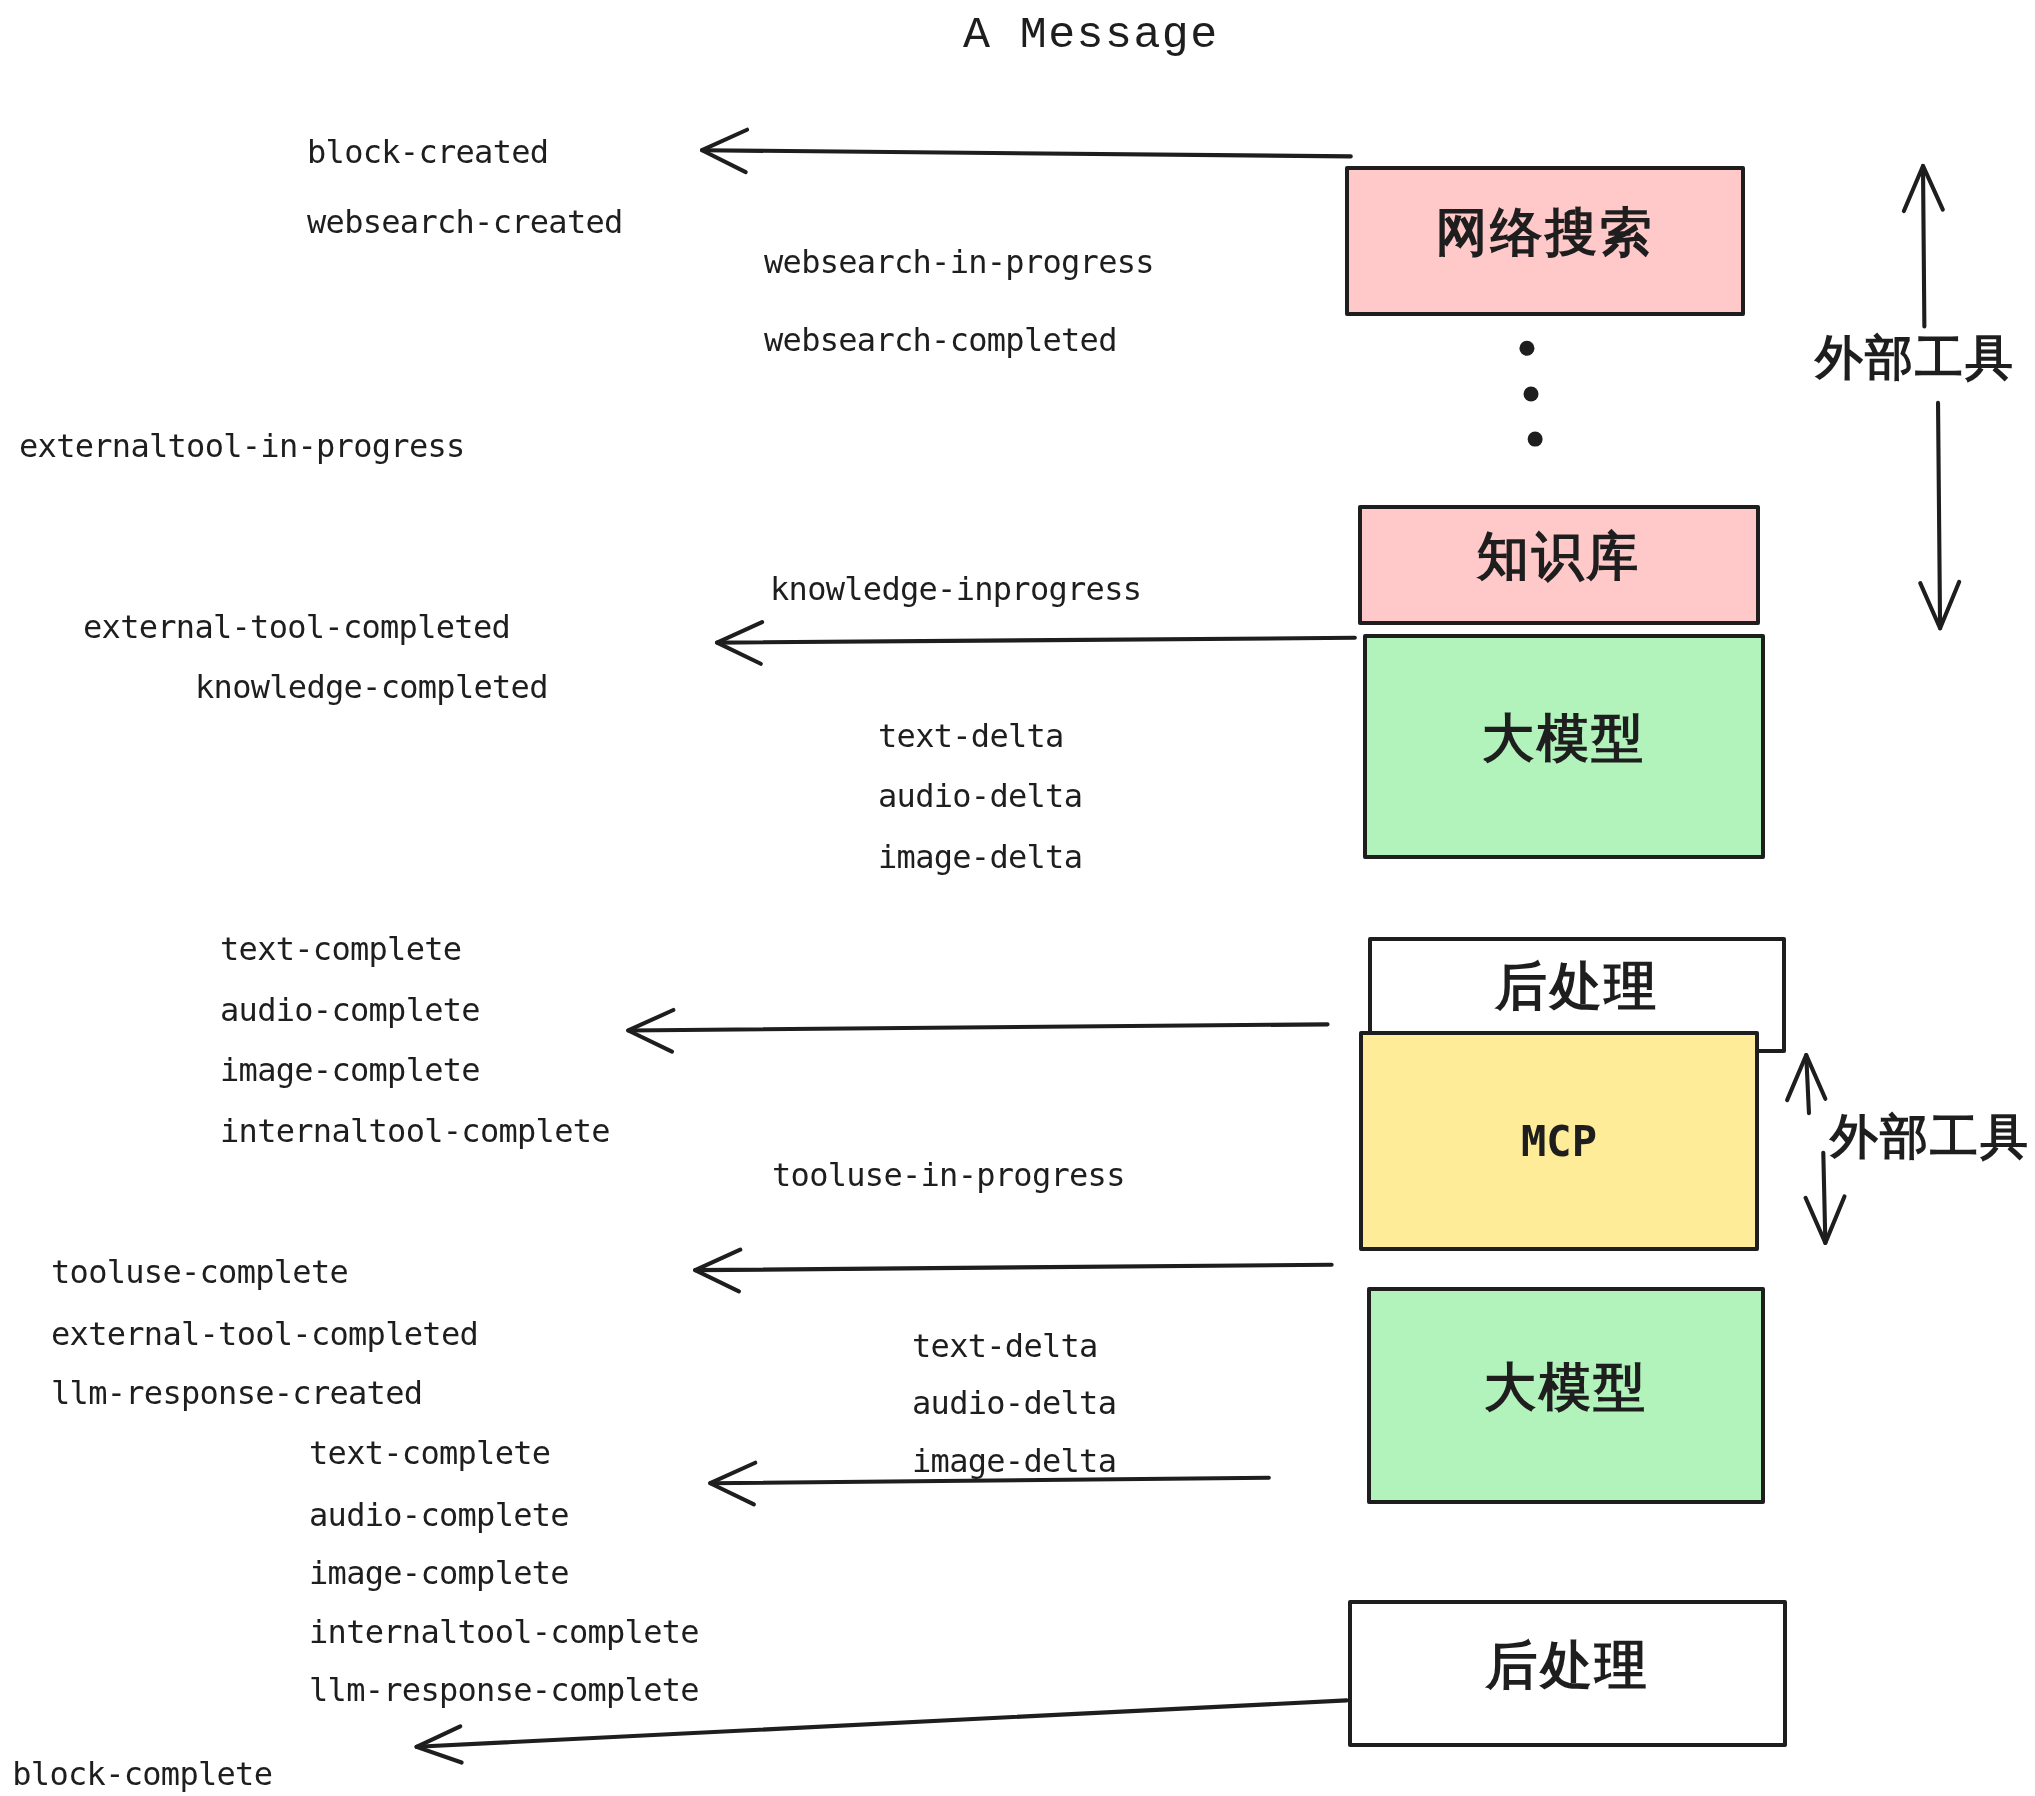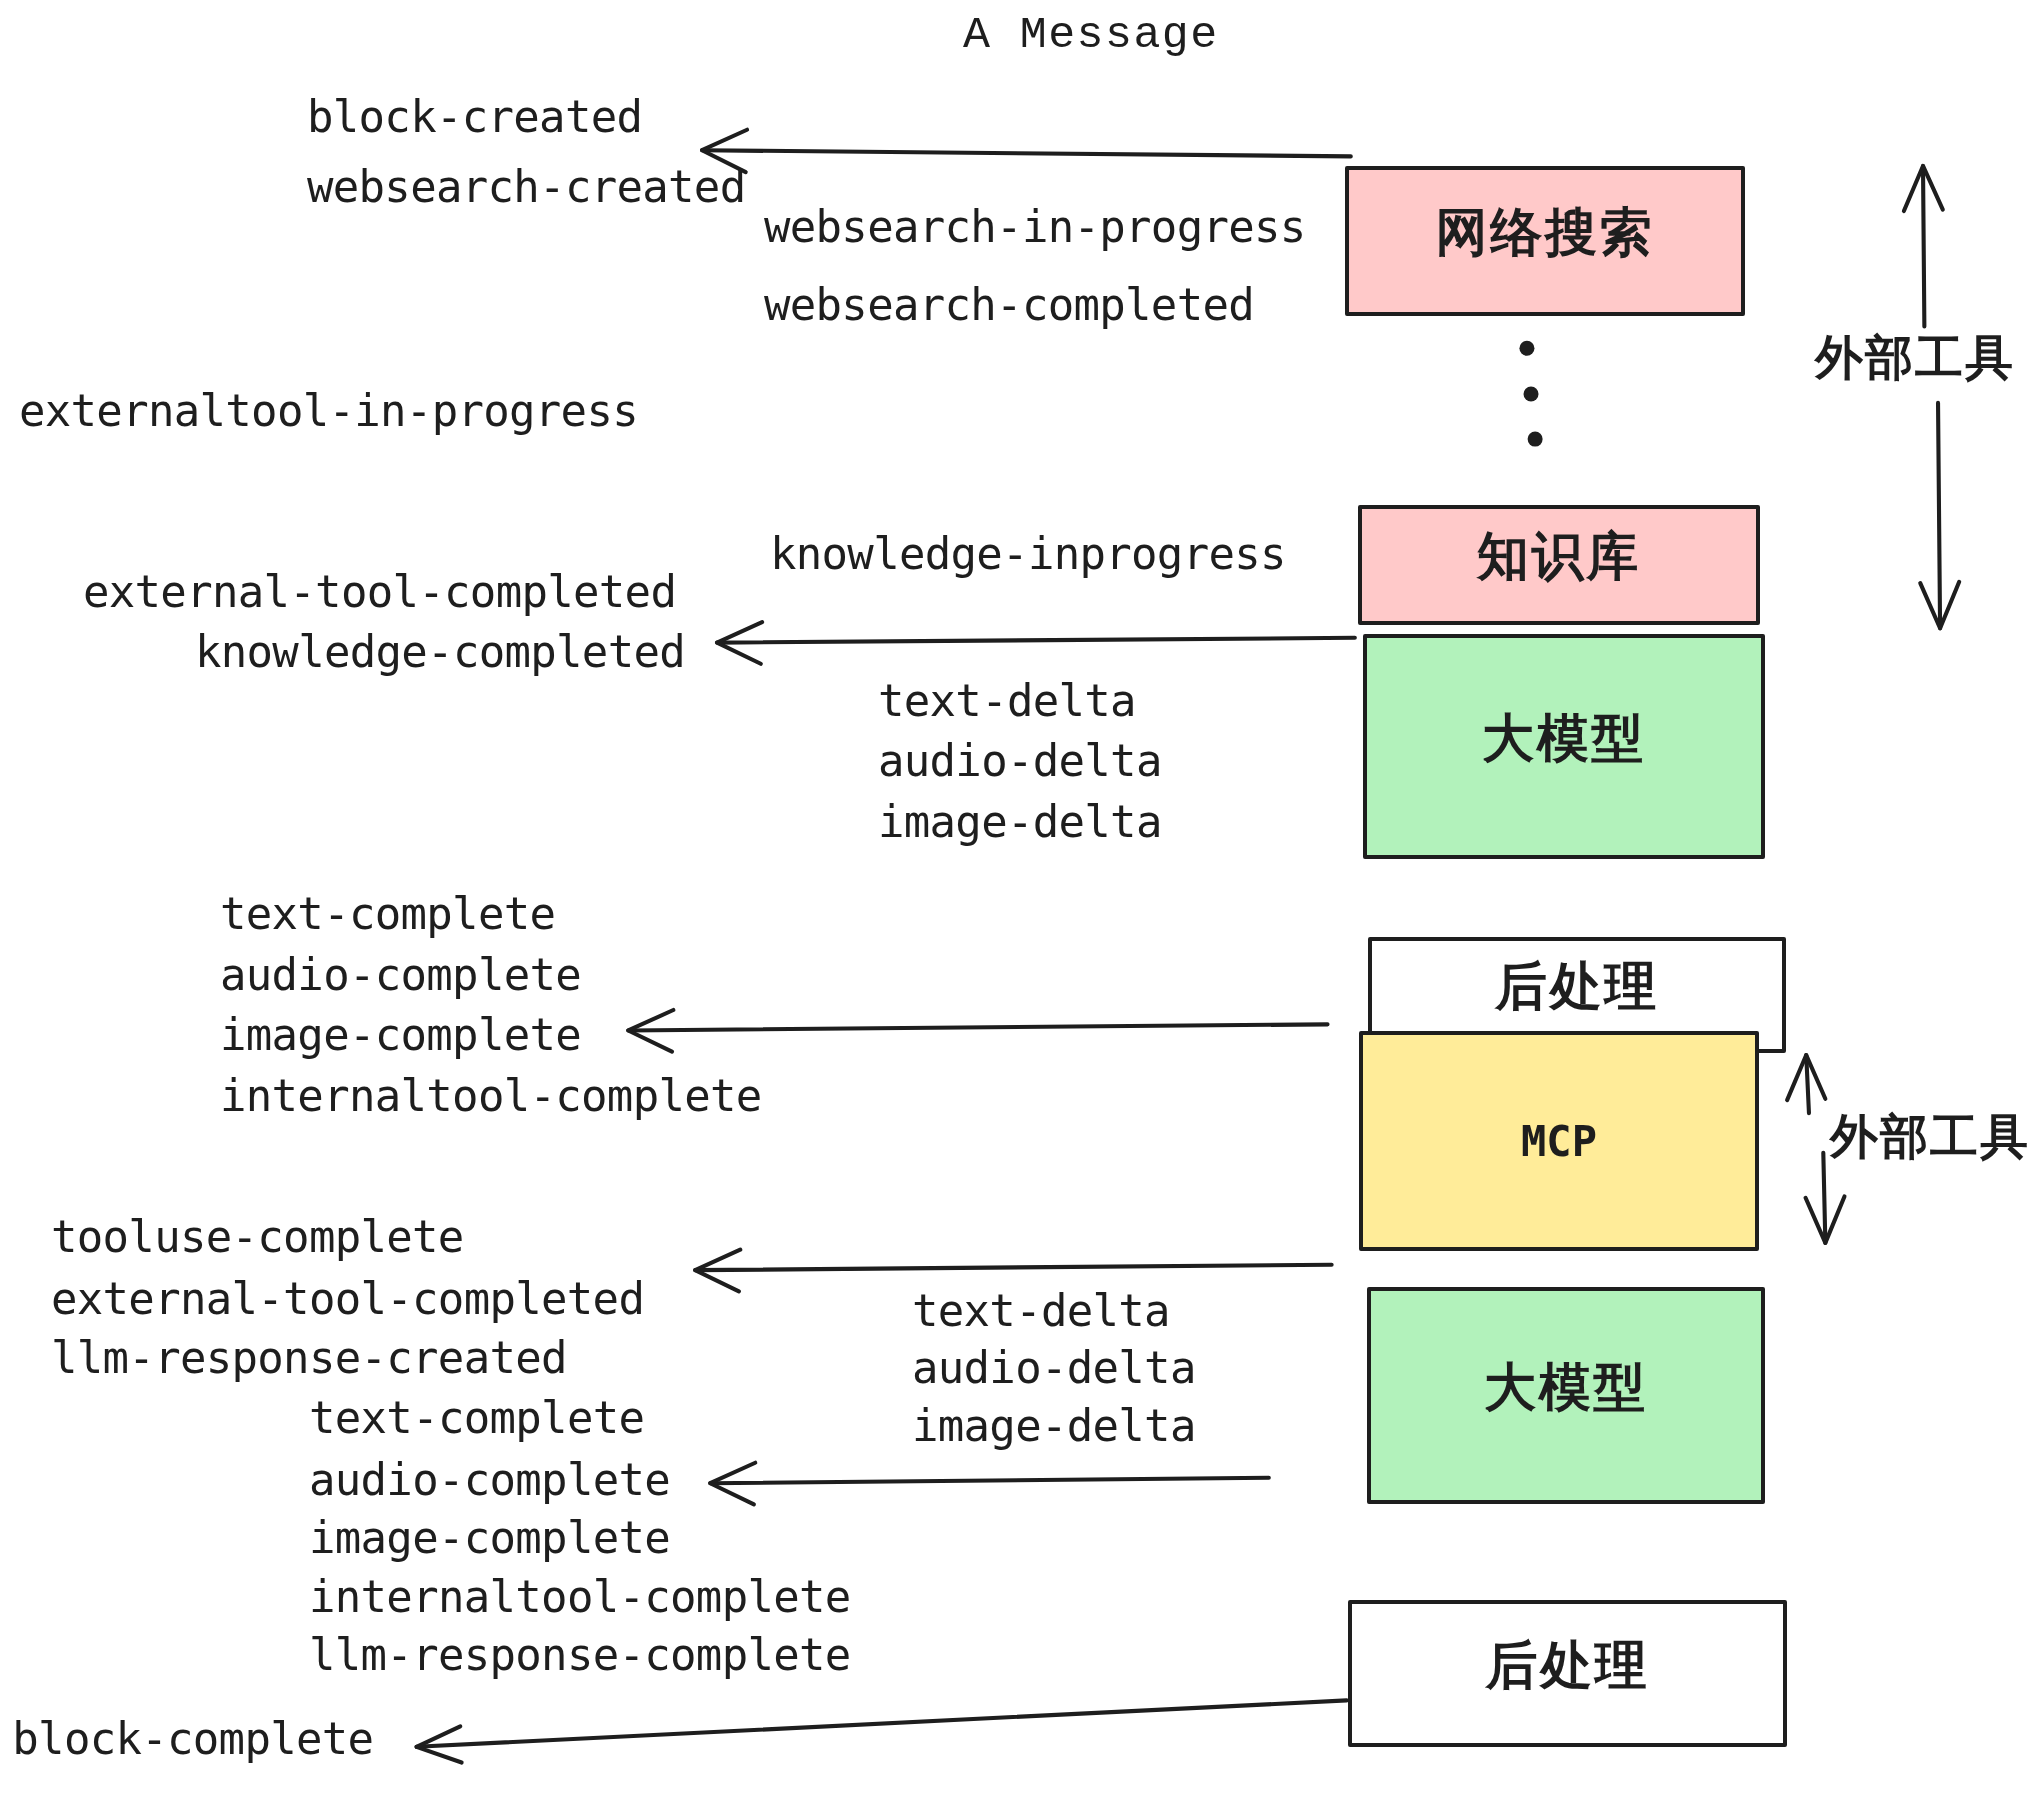--- a/index.html
+++ b/index.html
@@ -13,25 +13,26 @@
   #stage{
     position:relative;
     width:2035px;height:1796px;
     background:#ffffff;
     overflow:hidden;
     font-family:"DejaVu Sans Mono", monospace;
     color:var(--ink);
   }
   .evt{
     position:absolute;
-    font-size:44px;
+    font-size:32px;
     line-height:1.05;
     white-space:nowrap;
     color:var(--ink);
     letter-spacing:-0.7px;
+    margin-top:42px;
   }
   .title{
     position:absolute;
     font-size:45px;
     white-space:nowrap;
     color:var(--ink);
     letter-spacing:1.4px;
     font-family:Liberation Mono, monospace;
   }
   .box{
@@ -97,20 +98,21 @@
   <div class="evt" style="left:195px;top:629px;">knowledge-completed</div>
 
   <div class="evt" style="left:878px;top:678px;">text-delta</div>
   <div class="evt" style="left:878px;top:738px;">audio-delta</div>
   <div class="evt" style="left:878px;top:799px;">image-delta</div>
 
   <div class="evt" style="left:220px;top:891px;">text-complete</div>
   <div class="evt" style="left:220px;top:952px;">audio-complete</div>
   <div class="evt" style="left:220px;top:1012px;">image-complete</div>
   <div class="evt" style="left:220px;top:1073px;">internaltool-complete</div>
+  <div class="evt" style="left:772px;top:1117px;">tooluse-in-progress</div>
 
   <div class="evt" style="left:51px;top:1214px;">tooluse-complete</div>
   <div class="evt" style="left:51px;top:1276px;">external-tool-completed</div>
   <div class="evt" style="left:51px;top:1335px;">llm-response-created</div>
 
   <div class="evt" style="left:912px;top:1288px;">text-delta</div>
   <div class="evt" style="left:912px;top:1345px;">audio-delta</div>
   <div class="evt" style="left:912px;top:1403px;">image-delta</div>
 
   <div class="evt" style="left:309px;top:1395px;">text-complete</div>

